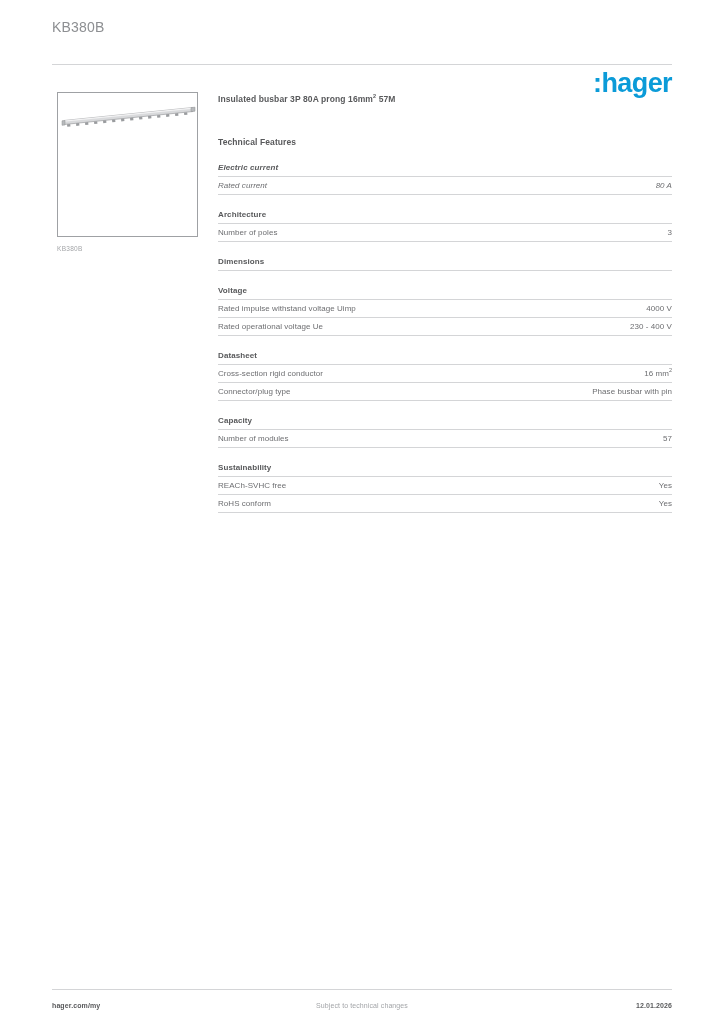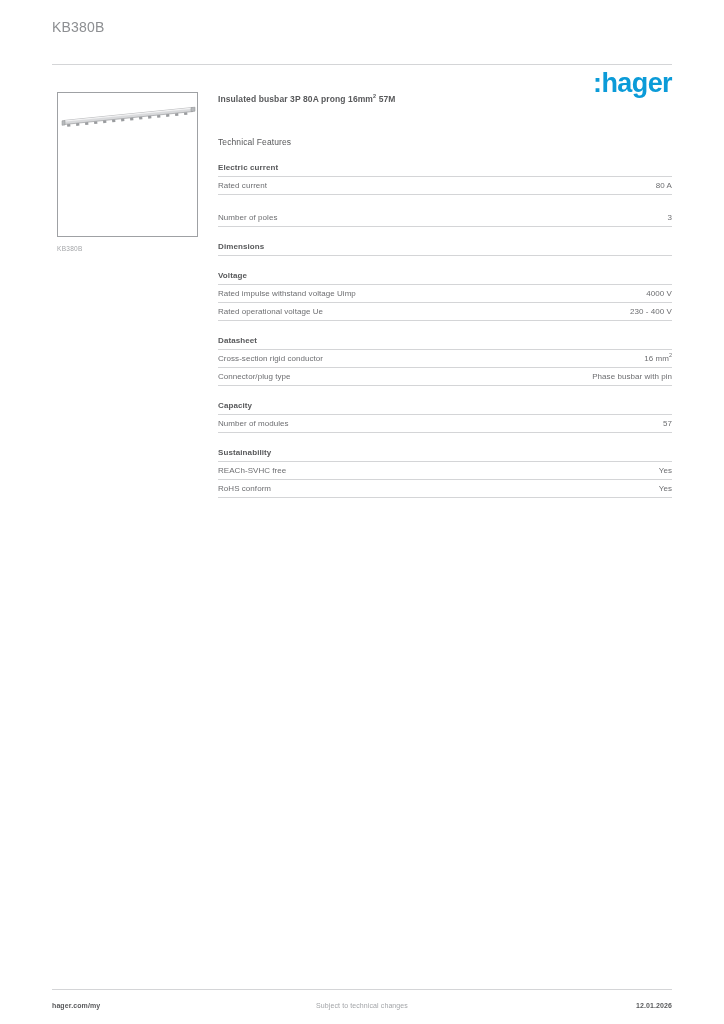--- a/index.html
+++ b/index.html
@@ -105,32 +105,33 @@
   .product-name {
     font-size: 8.5px;
     font-weight: bold;
     color: #58595b;
     letter-spacing: 0.1px;
     margin: 0;
     line-height: 12px;
   }
   .tech-features-title {
     font-size: 8.5px;
-    font-weight: normal;
+    font-weight: bold;
     color: #58595b;
     letter-spacing: 0.1px;
     margin: 31px 0 8px 0;
     line-height: 12px;
   }
 
   .spec-section {
     margin-top: 14px;
   }
   .spec-section.first {
     margin-top: 14px;
+    font-style: italic;
   }
   .spec-section-title {
     font-size: 8px;
     font-weight: bold;
     color: #58595b;
     letter-spacing: 0.1px;
     line-height: 11px;
     padding-bottom: 3px;
     border-bottom: 1px solid #d4d5d7;
   }
@@ -250,20 +251,21 @@
 
     <div class="spec-section first">
       <div class="spec-section-title">Electric current</div>
       <div class="spec-row">
         <span class="spec-label">Rated current</span>
         <span class="spec-value">80 A</span>
       </div>
     </div>
 
     <div class="spec-section">
+      <div class="spec-section-title">Architecture</div>
       <div class="spec-row">
         <span class="spec-label">Number of poles</span>
         <span class="spec-value">3</span>
       </div>
     </div>
 
     <div class="spec-section">
       <div class="spec-section-title">Dimensions</div>
     </div>
 

